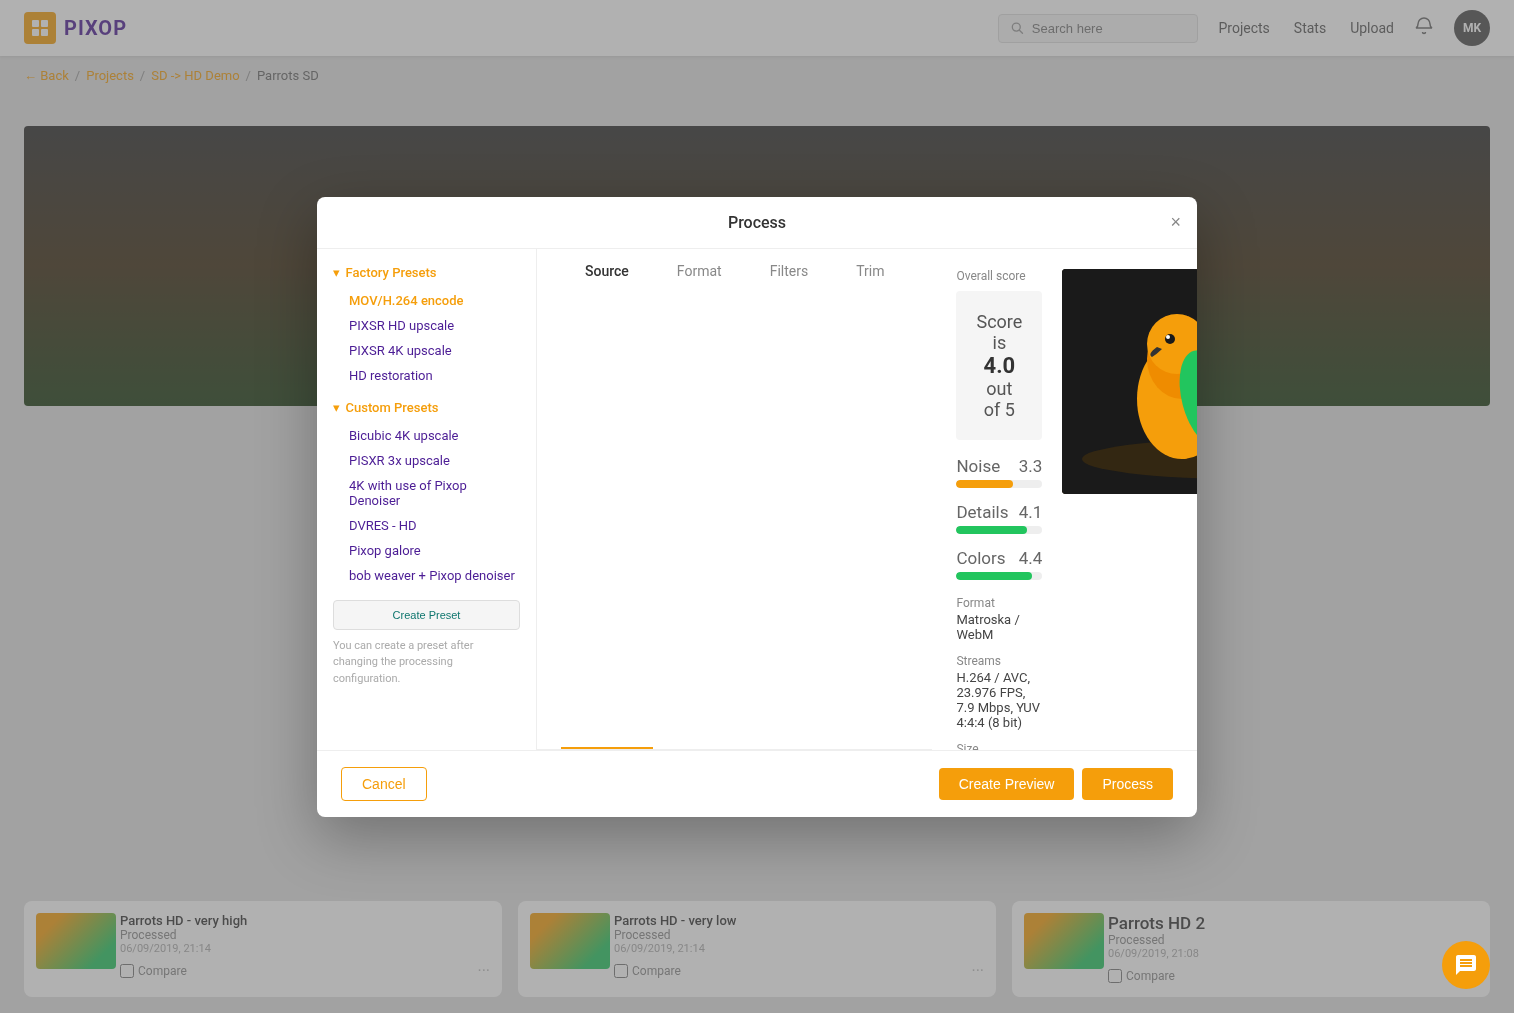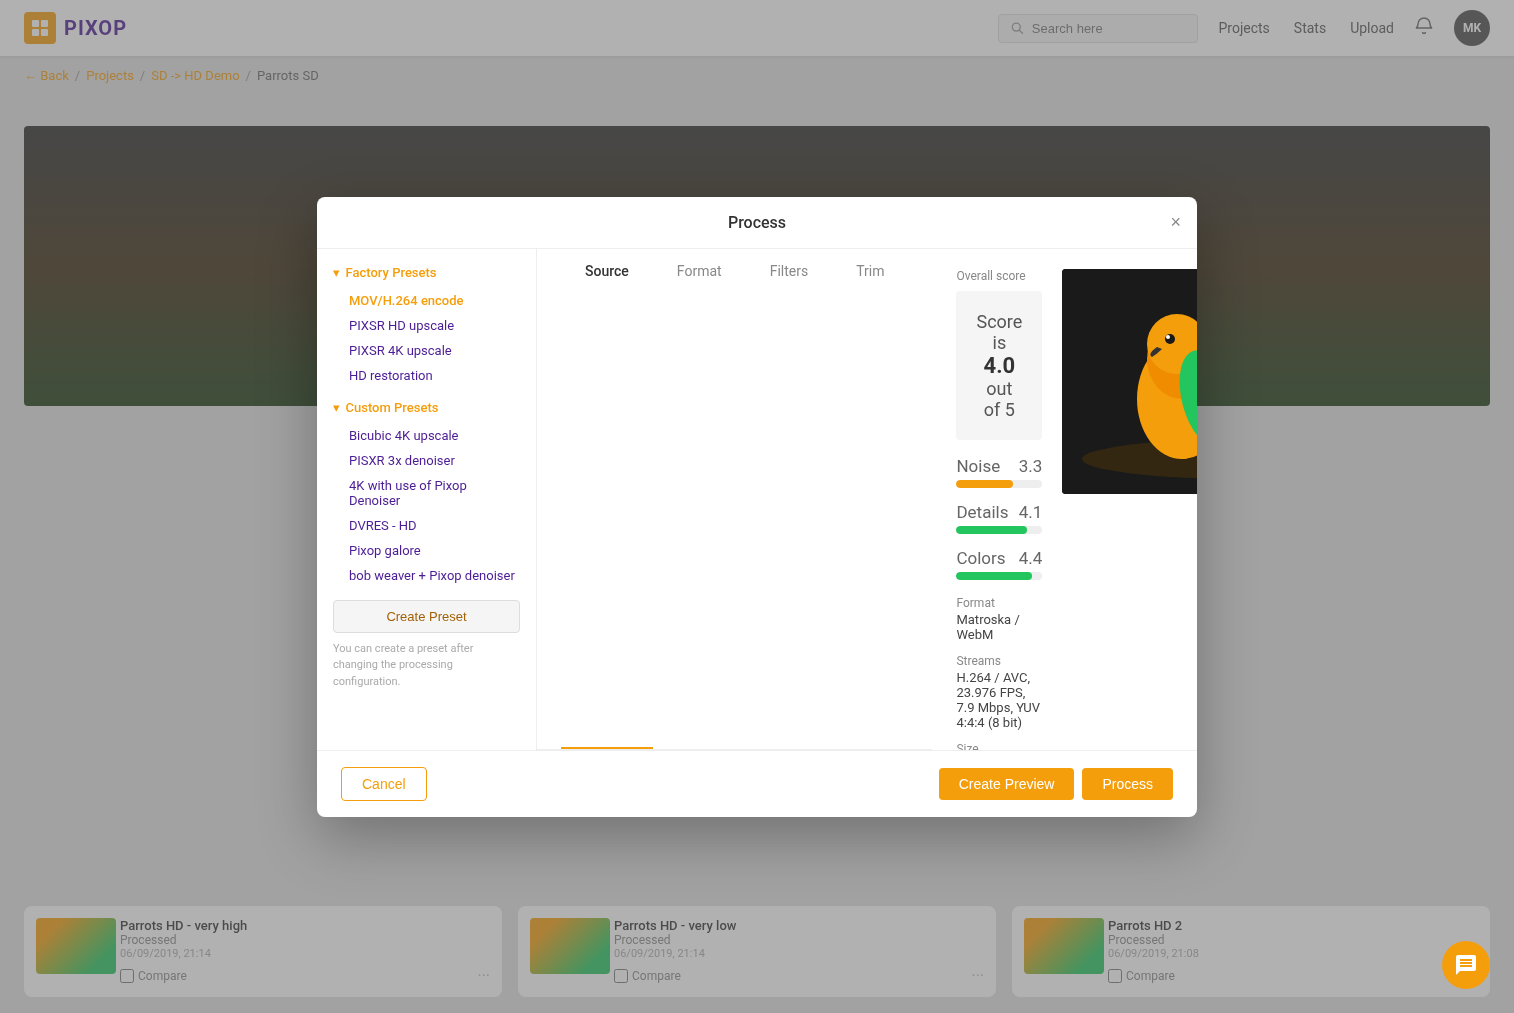--- a/index.html
+++ b/index.html
@@ -196,22 +196,22 @@
       color: #f59e0b;
       font-weight: 500;
     }
     .sidebar-divider { height: 12px; }
     .create-preset-btn {
       width: 100%;
       padding: 8px;
       background: #f5f5f5;
       border: 1px solid #ddd;
       border-radius: 4px;
-      font-size: 13px;
-      color: #a16207;
+      font-size: 11px;
+      color: #0f766e;
       cursor: pointer;
       margin-top: 12px;
     }
     .sidebar-hint {
       font-size: 11px;
       color: #aaa;
       margin-top: 8px;
       line-height: 1.5;
     }
 
@@ -501,21 +501,21 @@
         <div style="display:flex;align-items:center;gap:4px;margin-top:6px;">
           <input type="checkbox" style="width: 14px; height: 14px;">
           <span style="font-size:12px;color:#888;">Compare</span>
           <span style="margin-left:auto;font-size:16px;color:#bbb;cursor:pointer;">···</span>
         </div>
       </div>
     </div>
     <div class="bg-card">
       <div class="card-thumb-parrot"></div>
       <div style="flex:1;">
-        <div style="font-size:13px;font-weight:500;color:#333;">Parrots HD 2</div>
+        <div style="font-size:17px;font-weight:500;color:#333;">Parrots HD 2</div>
         <div style="font-size:12px;color:#888;">Processed</div>
         <div style="font-size:11px;color:#aaa;">06/09/2019, 21:08</div>
         <div style="display:flex;align-items:center;gap:4px;margin-top:6px;">
           <input type="checkbox" style="width: 14px; height: 14px;">
           <span style="font-size:12px;color:#888;">Compare</span>
           <span style="margin-left:auto;font-size:16px;color:#bbb;cursor:pointer;">···</span>
         </div>
       </div>
     </div>
   </div>
@@ -542,21 +542,21 @@
       <div class="sidebar-item">PIXSR 4K upscale</div>
       <div class="sidebar-item">HD restoration</div>
 
       <div class="sidebar-divider"></div>
 
       <div class="sidebar-section-header">
         <span>▾</span>
         <span>Custom Presets</span>
       </div>
       <div class="sidebar-item">Bicubic 4K upscale</div>
-      <div class="sidebar-item">PISXR 3x denoiser</div>
+      <div class="sidebar-item">PISXR 3x upscale</div>
       <div class="sidebar-item">4K with use of Pixop Denoiser</div>
       <div class="sidebar-item">DVRES - HD</div>
       <div class="sidebar-item">Pixop galore</div>
       <div class="sidebar-item">bob weaver + Pixop denoiser</div>
 
       <button class="create-preset-btn">Create Preset</button>
       <div class="sidebar-hint">You can create a preset after changing the processing configuration.</div>
     </div>
 
     <div class="modal-main">

